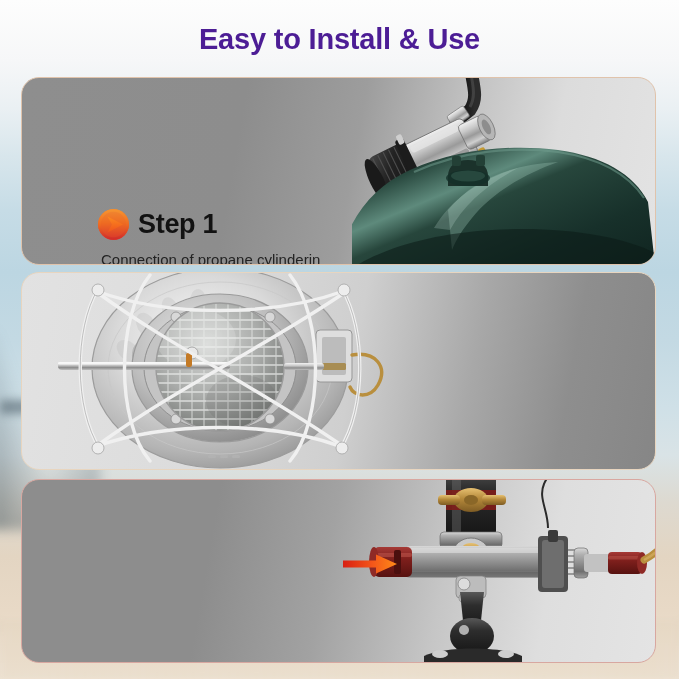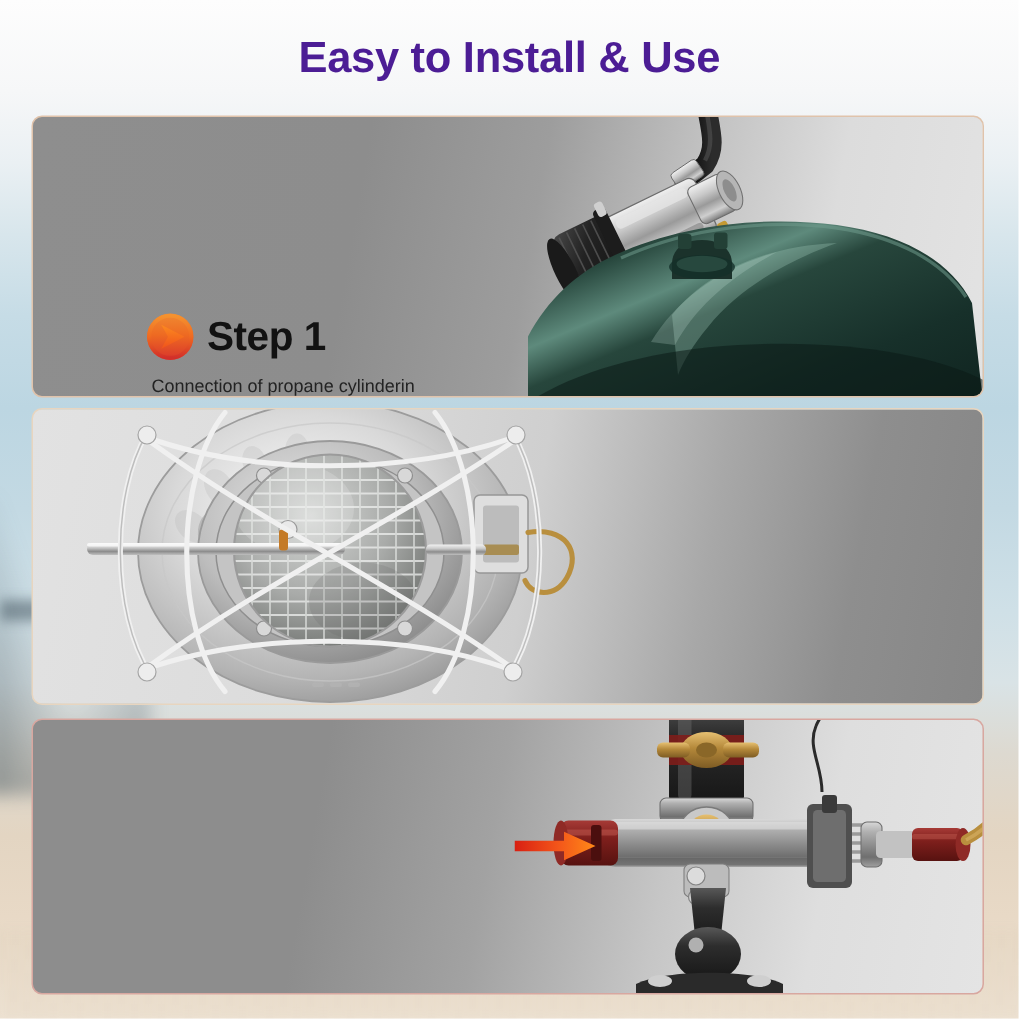--- a/index.html
+++ b/index.html
@@ -55,21 +55,21 @@
     position:absolute; left:0; top:23px; width:679px;
     text-align:center;
     font-size:29px; font-weight:bold; color:#4c1d95;
     letter-spacing:-.2px;
     font-family:"Liberation Sans", sans-serif;
   }
 
   
   .panel {
     position:absolute;
-    border-radius:7px;
+    border-radius:18px;
     overflow:hidden;
   }
   #panel1 {
     left:21px; top:77px; width:635px; height:188px;
     border:1.4px solid #e0c3ab;
     background:linear-gradient(100deg,#8e8e8e 0%, #8d8d8d 34%, #9d9d9d 52%, #c2c2c2 68%, #dcdcdc 82%, #e3e3e3 100%);
   }
   #panel2 {
     left:21px; top:272px; width:635px; height:198px;
     border:1.4px solid #e8d5bf;
@@ -83,21 +83,21 @@
 
   
   .step-head {
     display:flex; align-items:center; gap:9px;
   }
   .step-title {
     font-size:27px; font-weight:bold; color:#121212;
     letter-spacing:-.3px; white-space:nowrap;
   }
   .step-body {
-    font-size:12px; color:#232323; line-height:1.45;
+    font-size:15px; color:#232323; line-height:1.45;
     white-space:pre-line;
   }
 
   #s1-block { position:absolute; left:76px; top:131px; }
   #s1-block .step-body { margin-top:9px; margin-left:3px; }
 
   
   .badge {
     position:relative; width:31px; height:31px; flex:0 0 31px;
     border-radius:50%;

